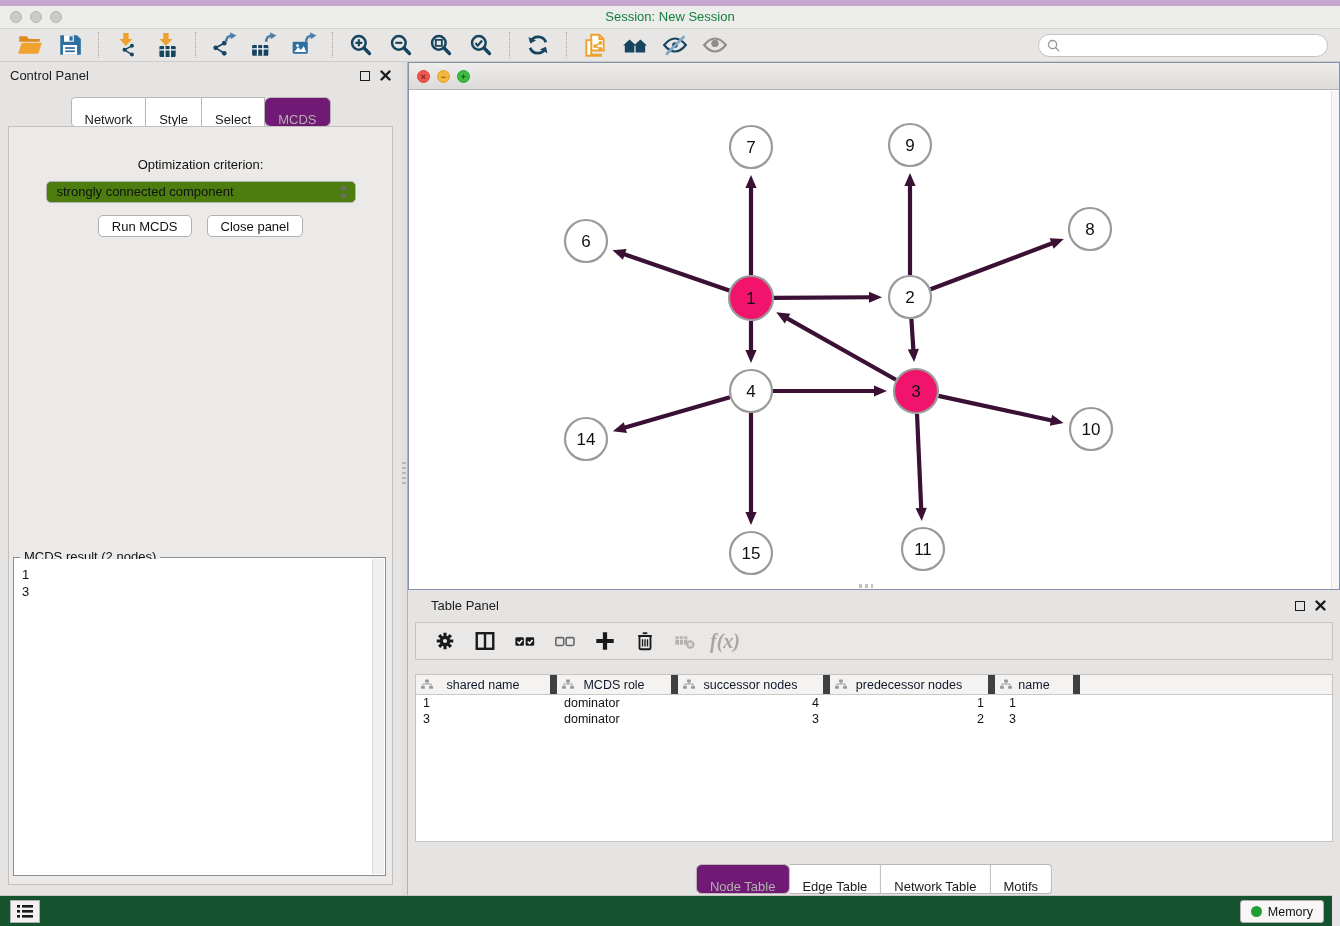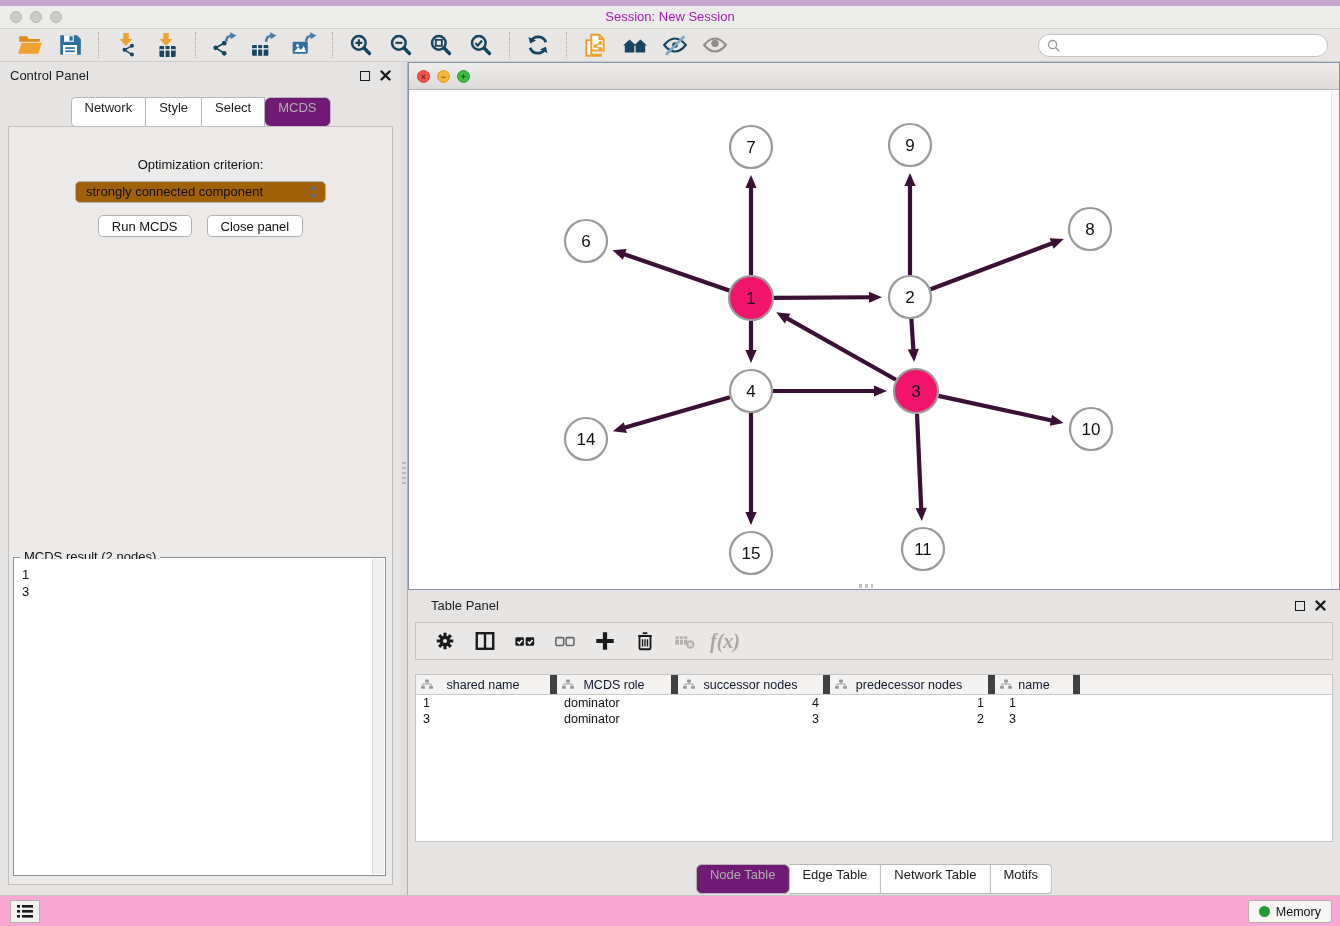--- a/index.html
+++ b/index.html
@@ -5,49 +5,49 @@
   * { margin:0; padding:0; box-sizing:border-box; }
   html,body { width:1340px; height:926px; }
   body { font-family:"Liberation Sans", sans-serif; background:#e6e4e2; overflow:hidden; }
   .app { position:relative; width:1340px; height:926px; background:#e6e4e2; }
 
   
   .mac-strip { position:absolute; top:0; left:0; right:0; height:6px; background:#c5a6cf; }
   .titlebar { position:absolute; top:6px; left:0; right:0; height:23px; background:#ececea; border-bottom:1px solid #d2d0ce; }
   .tl-dots { position:absolute; left:10px; top:5px; display:flex; gap:8px; }
   .tl-dot { width:12px; height:12px; border-radius:50%; background:#cdcbc9; border:1px solid #b9b7b5; }
-  .win-title { position:absolute; left:0; right:0; top:3px; text-align:center; font-size:13px; color:#a21caf; }
+  .win-title { position:absolute; left:0; right:0; top:3px; text-align:center; font-size:13px; color:#15803d; }
 
   
   .toolbar { position:absolute; top:29px; left:0; right:0; height:33px; background:#e8e6e4; border-bottom:1px solid #cfcdcb; display:flex; align-items:center; padding-left:10px; }
   .tb-icon { width:30px; height:28px; margin:0 5px; display:flex; align-items:center; justify-content:center; cursor:pointer; }
   .tb-icon svg { width:26px; height:26px; }
   .tb-sep { width:0; height:26px; border-left:1px dotted #a8a6a4; margin:0 8px; }
   .search-wrap { position:absolute; right:12px; top:5px; width:290px; height:23px; background:#fff; border:1px solid #c4c2c0; border-radius:12px; display:flex; align-items:center; padding-left:8px; }
   .search-wrap svg { width:13px; height:13px; }
   .search-input { border:none; outline:none; background:transparent; font-size:12px; flex:1; padding:0 6px; font-family:"Liberation Sans",sans-serif; }
 
   
   .control-panel { position:absolute; top:62px; left:0; width:401px; bottom:31px; background:#e6e4e2; }
   .panel-head { position:absolute; top:6px; left:10px; right:10px; height:20px; font-size:13px; color:#1c1c1c; }
   .panel-head-btns { position:absolute; right:0; top:2px; display:flex; gap:10px; align-items:center; }
   .float-box { width:10px; height:10px; border:1.6px solid #1a1a1a; display:inline-block; cursor:pointer; }
   .close-x { width:11px; height:11px; display:inline-block; cursor:pointer; }
 
   .seg-tabs { position:absolute; display:flex; }
-  .seg-tab { height:30px; line-height:20px; padding:0 13px; font-size:13px; background:#fff; border:1px solid #b9b7b5; border-left-width:0; color:#1a1a1a; cursor:pointer; white-space:nowrap; }
+  .seg-tab { height:30px; line-height:20px; padding:12px 13px; font-size:13px; background:#fff; border:1px solid #b9b7b5; border-left-width:0; color:#1a1a1a; cursor:pointer; white-space:nowrap; }
   .seg-tab:first-child { border-left-width:1px; border-radius:4px 0 0 4px; }
   .seg-tab:last-child { border-radius:0 4px 4px 0; }
   .seg-tab.sel { background:#701a75; color:#b2b0ae;border-radius:6px; }
 
   .cp-tabs { top:35px; left:50%; transform:translateX(-50%); }
 
   .cp-content { position:absolute; top:64px; left:8px; right:8px; bottom:10px; background:#eceae8; border:1px solid #c2c0be; }
   .opt-label { margin-top:30px; text-align:center; font-size:13px; color:#111; }
-  .dropdown { position:relative; margin:9px auto 0; width:251px; height:22px; background:#a16207; border:1px solid #b2b0ae; border-radius:5px; font-size:13px; color:#111; line-height:20px; padding-left:10px; cursor:pointer; }
+  .dropdown { position:relative; margin:9px auto 0; width:310px; height:22px; background:#4d7c0f; border:1px solid #b2b0ae; border-radius:5px; font-size:13px; color:#111; line-height:20px; padding-left:10px; cursor:pointer; }
   .dd-stepper { position:absolute; right:6px; top:2px; width:11px; height:16px; }
   .btn-row { margin-top:12px; display:flex; justify-content:center; gap:15px; }
   .mac-btn { height:22px; background:#fff; border:1px solid #b2b0ae; border-radius:5px; font-size:13px; color:#111; padding:0 13px; font-family:"Liberation Sans",sans-serif; cursor:pointer; }
 
   .result-group { position:absolute; top:430px; left:4px; right:6px; bottom:8px; border:1px solid #8f8d8b; background:#fff; }
   .result-legend { position:absolute; top:-9px; left:6px; background:#eceae8; padding:0 4px; font-size:13px; color:#111; }
   .result-body { position:absolute; inset:1px 13px 1px 1px; background:#fff; font-size:13px; color:#111; padding:7px 7px; line-height:17px; }
   .result-scroll { position:absolute; top:1px; bottom:1px; right:1px; width:12px; background:#f0efee; border-left:1px solid #dddbd9; }
 
   .v-splitter { position:absolute; top:62px; left:401px; width:7px; bottom:31px; background:#e2e0de; border-right:1px solid #b5b3b1; }
@@ -80,21 +80,21 @@
   .tbl-header { display:flex; height:20px; background:#f4f3f2; border-bottom:1px solid #cbc9c7; }
   .th-cell { position:relative; height:100%; border-right:7px solid #404040; display:flex; align-items:center; justify-content:center; font-size:12.5px; color:#0f172a; }
   .th-cell .col-grip { position:absolute; left:5px; top:4px; }
   .tbl-row { display:flex; height:16px; font-size:12.5px; color:#111; }
   .td-cell { height:100%; line-height:16px; white-space:nowrap; overflow:hidden; }
   .td-cell.r { text-align:right; }
 
   .tp-tabs { top:274px; left:50%; transform:translateX(-50%); }
 
   
-  .statusbar { position:absolute; left:0; right:0; bottom:0; height:31px; background:#f9a8d4; border-top:1px solid #c6c4c2; }
+  .statusbar { position:absolute; left:0; right:8px; bottom:0; height:31px; background:#14532d; border-top:1px solid #c6c4c2; }
   .status-left-btn { position:absolute; left:10px; top:4px; width:30px; height:23px; background:#f2f1f0; border:1px solid #b2b0ae; display:flex; align-items:center; justify-content:center; cursor:pointer; }
   .memory-btn { position:absolute; right:8px; top:4px; height:23px; background:#f7f6f5; border:1px solid #b2b0ae; border-radius:3px; display:flex; align-items:center; gap:6px; padding:0 10px; font-size:12.5px; color:#111; cursor:pointer; }
   .mem-dot { width:11px; height:11px; border-radius:50%; background:#1f9e35; }
 </style>
 </head>
 <body>
 
 <div class="app">
 
   <div class="mac-strip"></div>

